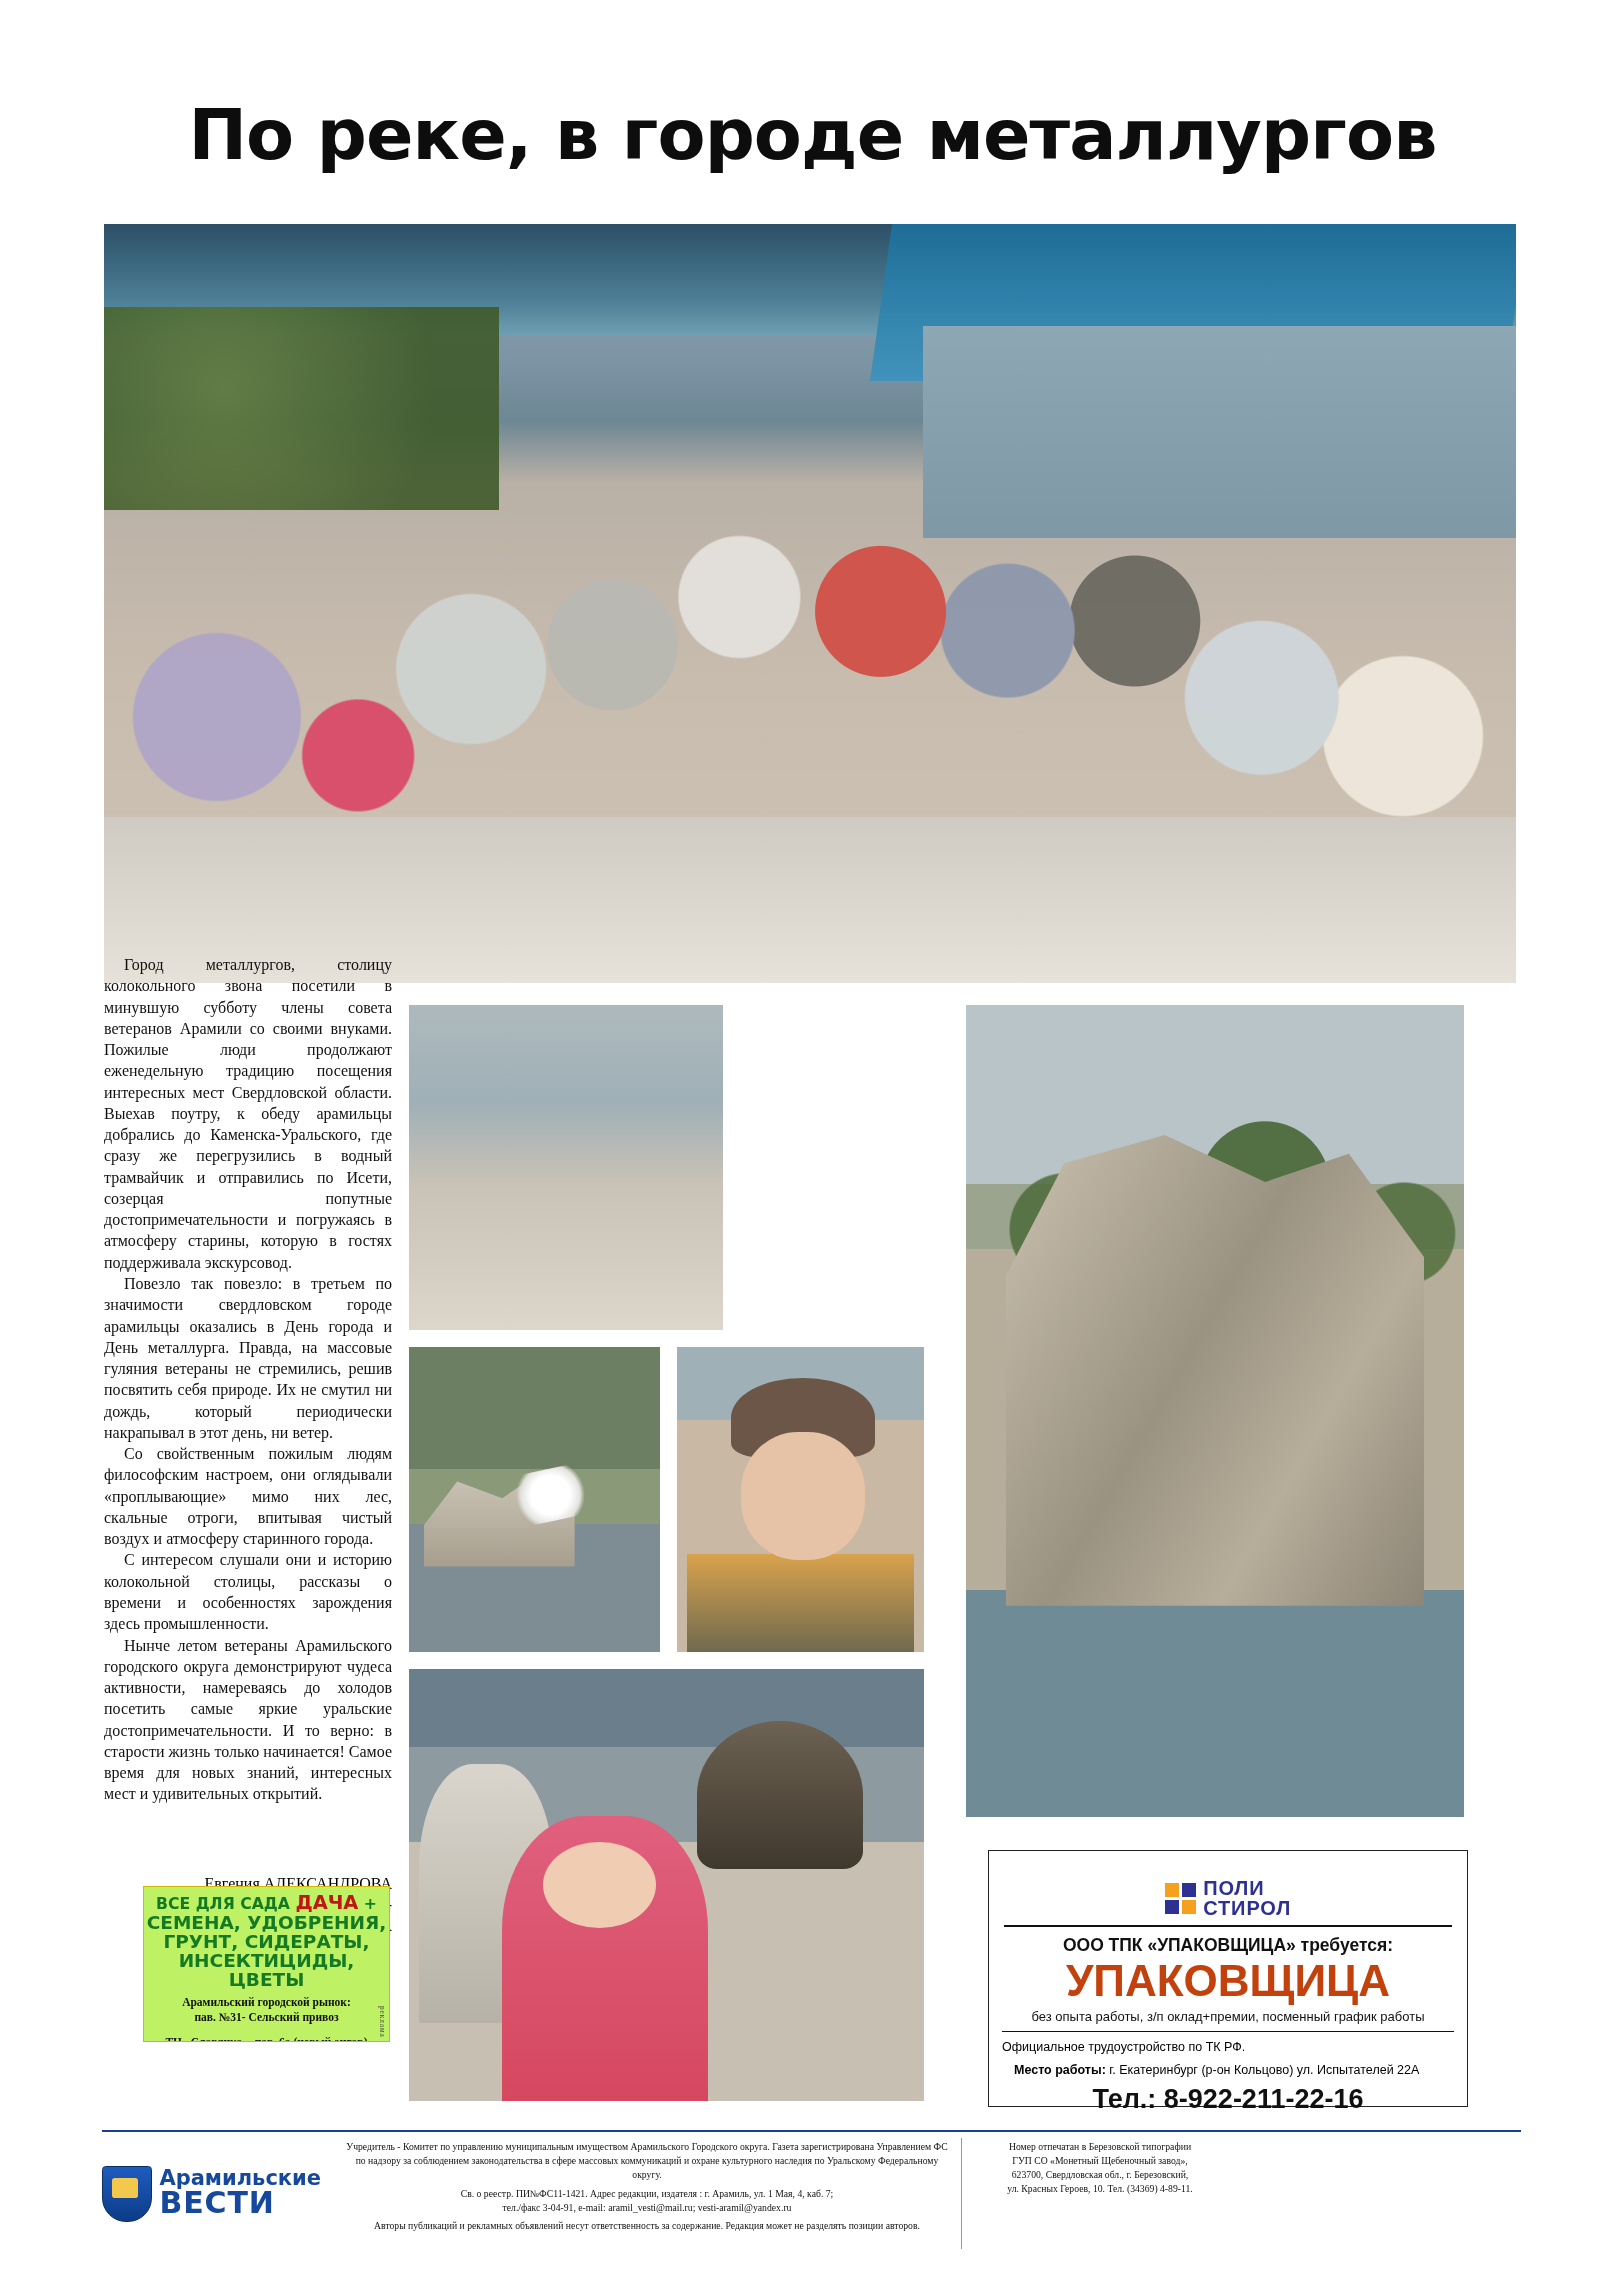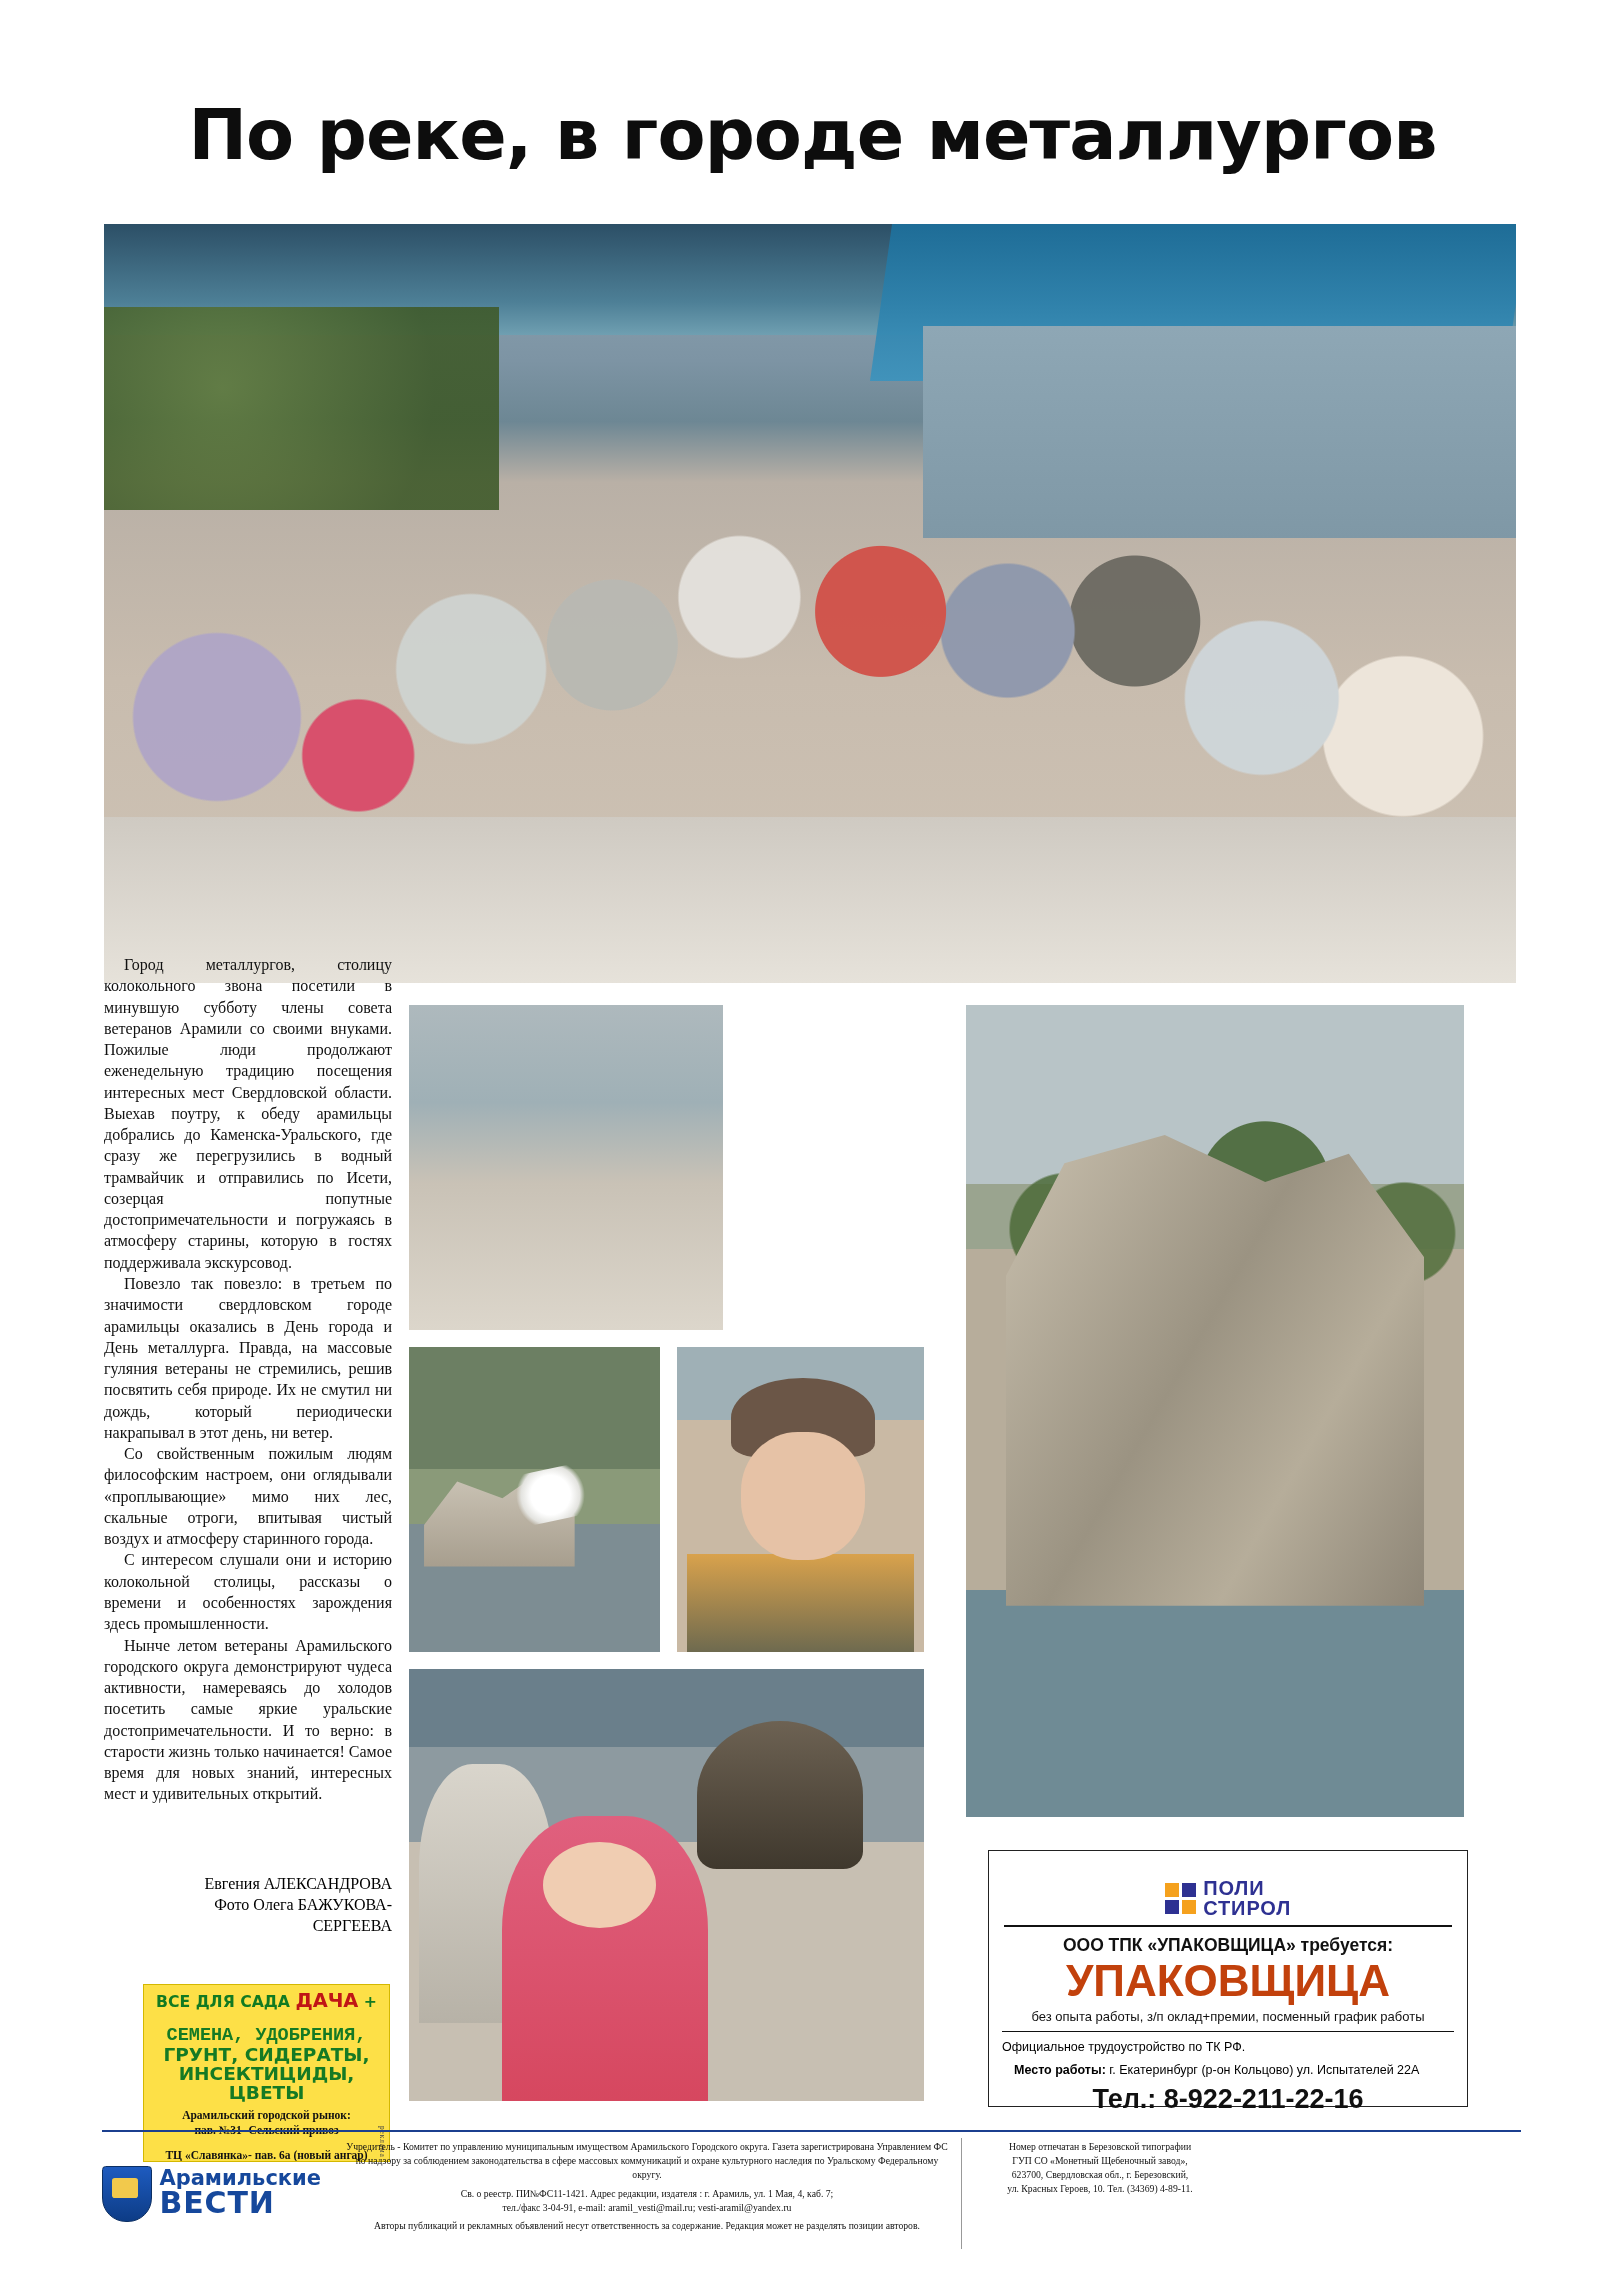--- a/index.html
+++ b/index.html
@@ -183,36 +183,36 @@
     top: 1874px;
     width: 288px;
     text-align: right;
     font-size: 16px;
     line-height: 1.3;
   }
 
   
   #ad-dacha {
     position: absolute;
-    left: 143px; top: 1984px; width: 247px; height: 178px;
-    background: #fde047;
+    left: 143px; top: 1886px; width: 247px; height: 156px;
+    background: #bef264;
     border: 1.8px solid #d4b800;
     box-sizing: border-box;
     overflow: hidden;
   }
   #ad-dacha .line {
     font-family: "DejaVu Sans", sans-serif;
     font-weight: bold;
     color: #165c1f;
     text-align: center;
     line-height: 1.02;
   }
   #ad-dacha .l1 { font-size: 15.7px; margin-top: 5.5px; color:#127a22;}
   #ad-dacha .l1 b { color:#c01616; font-size: 19.4px;}
-  #ad-dacha .l2 { font-size: 18.5px; color:#157a24; margin-top: 17px; font-family: Liberation Mono, monospace;}
+  #ad-dacha .l2 { font-size: 18.5px; color:#157a24; margin-top: 2px;}
   #ad-dacha .l3 { font-size: 18.5px; color:#157a24; }
   #ad-dacha .l4 { font-size: 18.5px; color:#157a24; }
   #ad-dacha .addr {
     font-family: "Liberation Serif", serif;
     font-weight: bold;
     font-size: 11.5px;
     color: #111;
     text-align: center;
     line-height: 1.25;
     margin-top: 5.5px;

